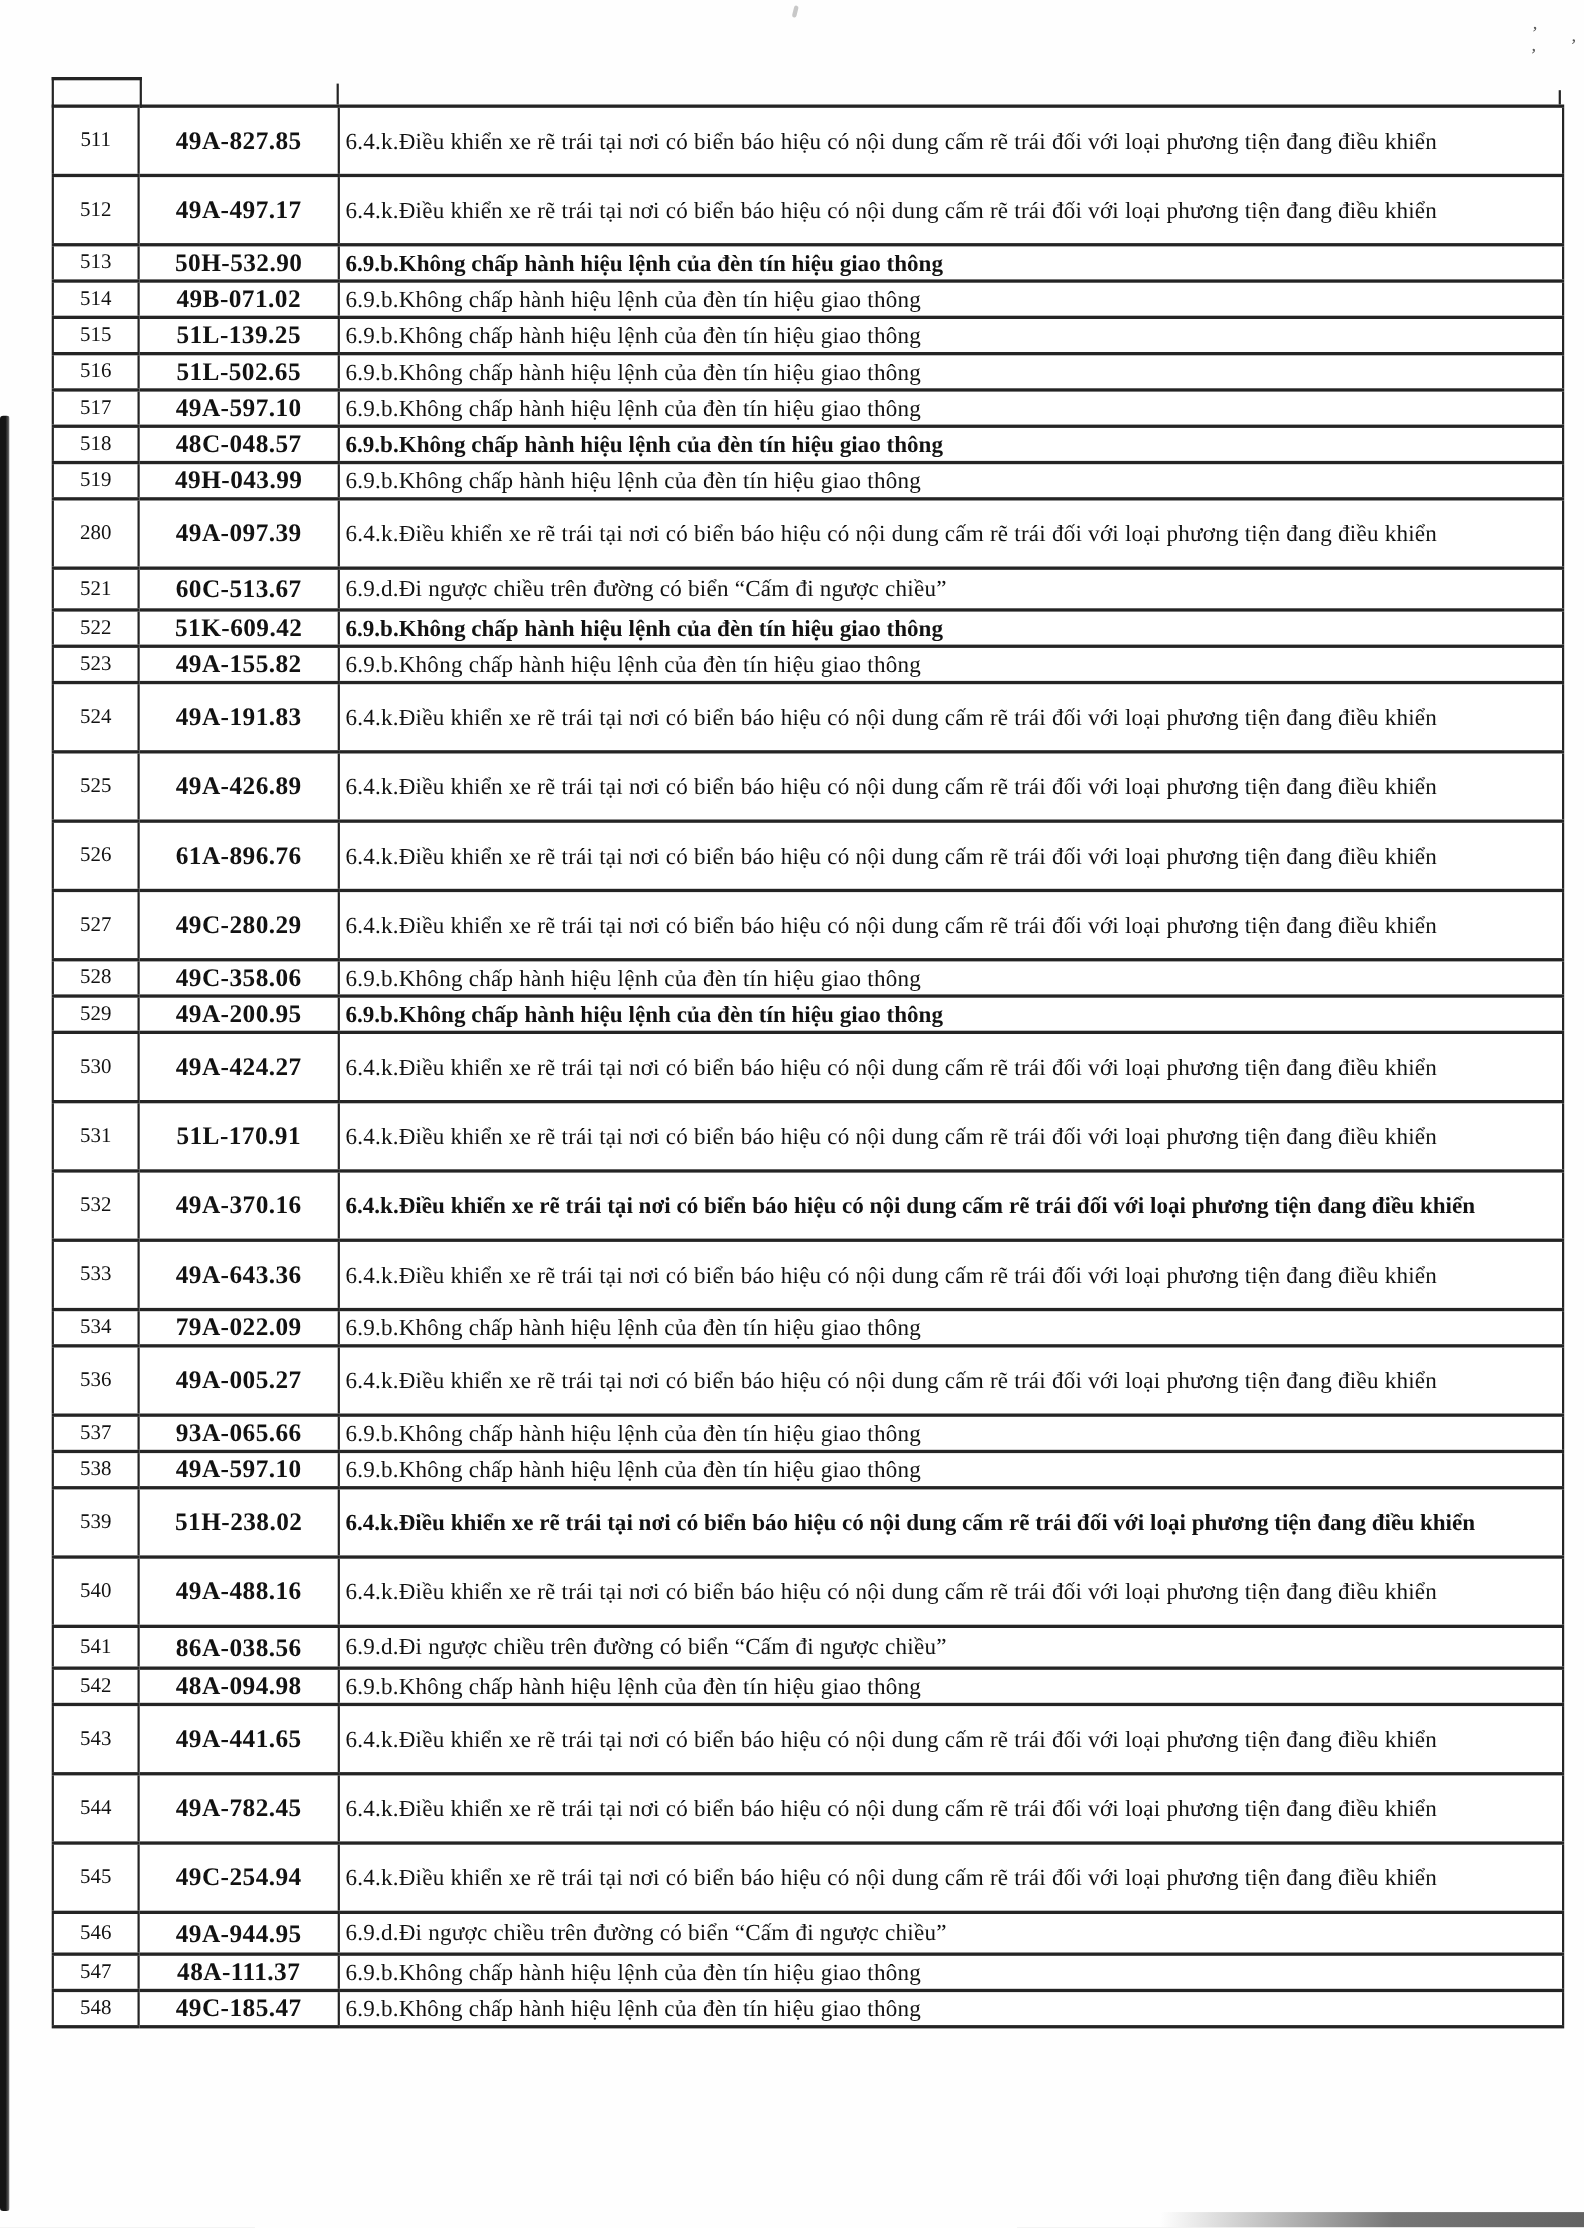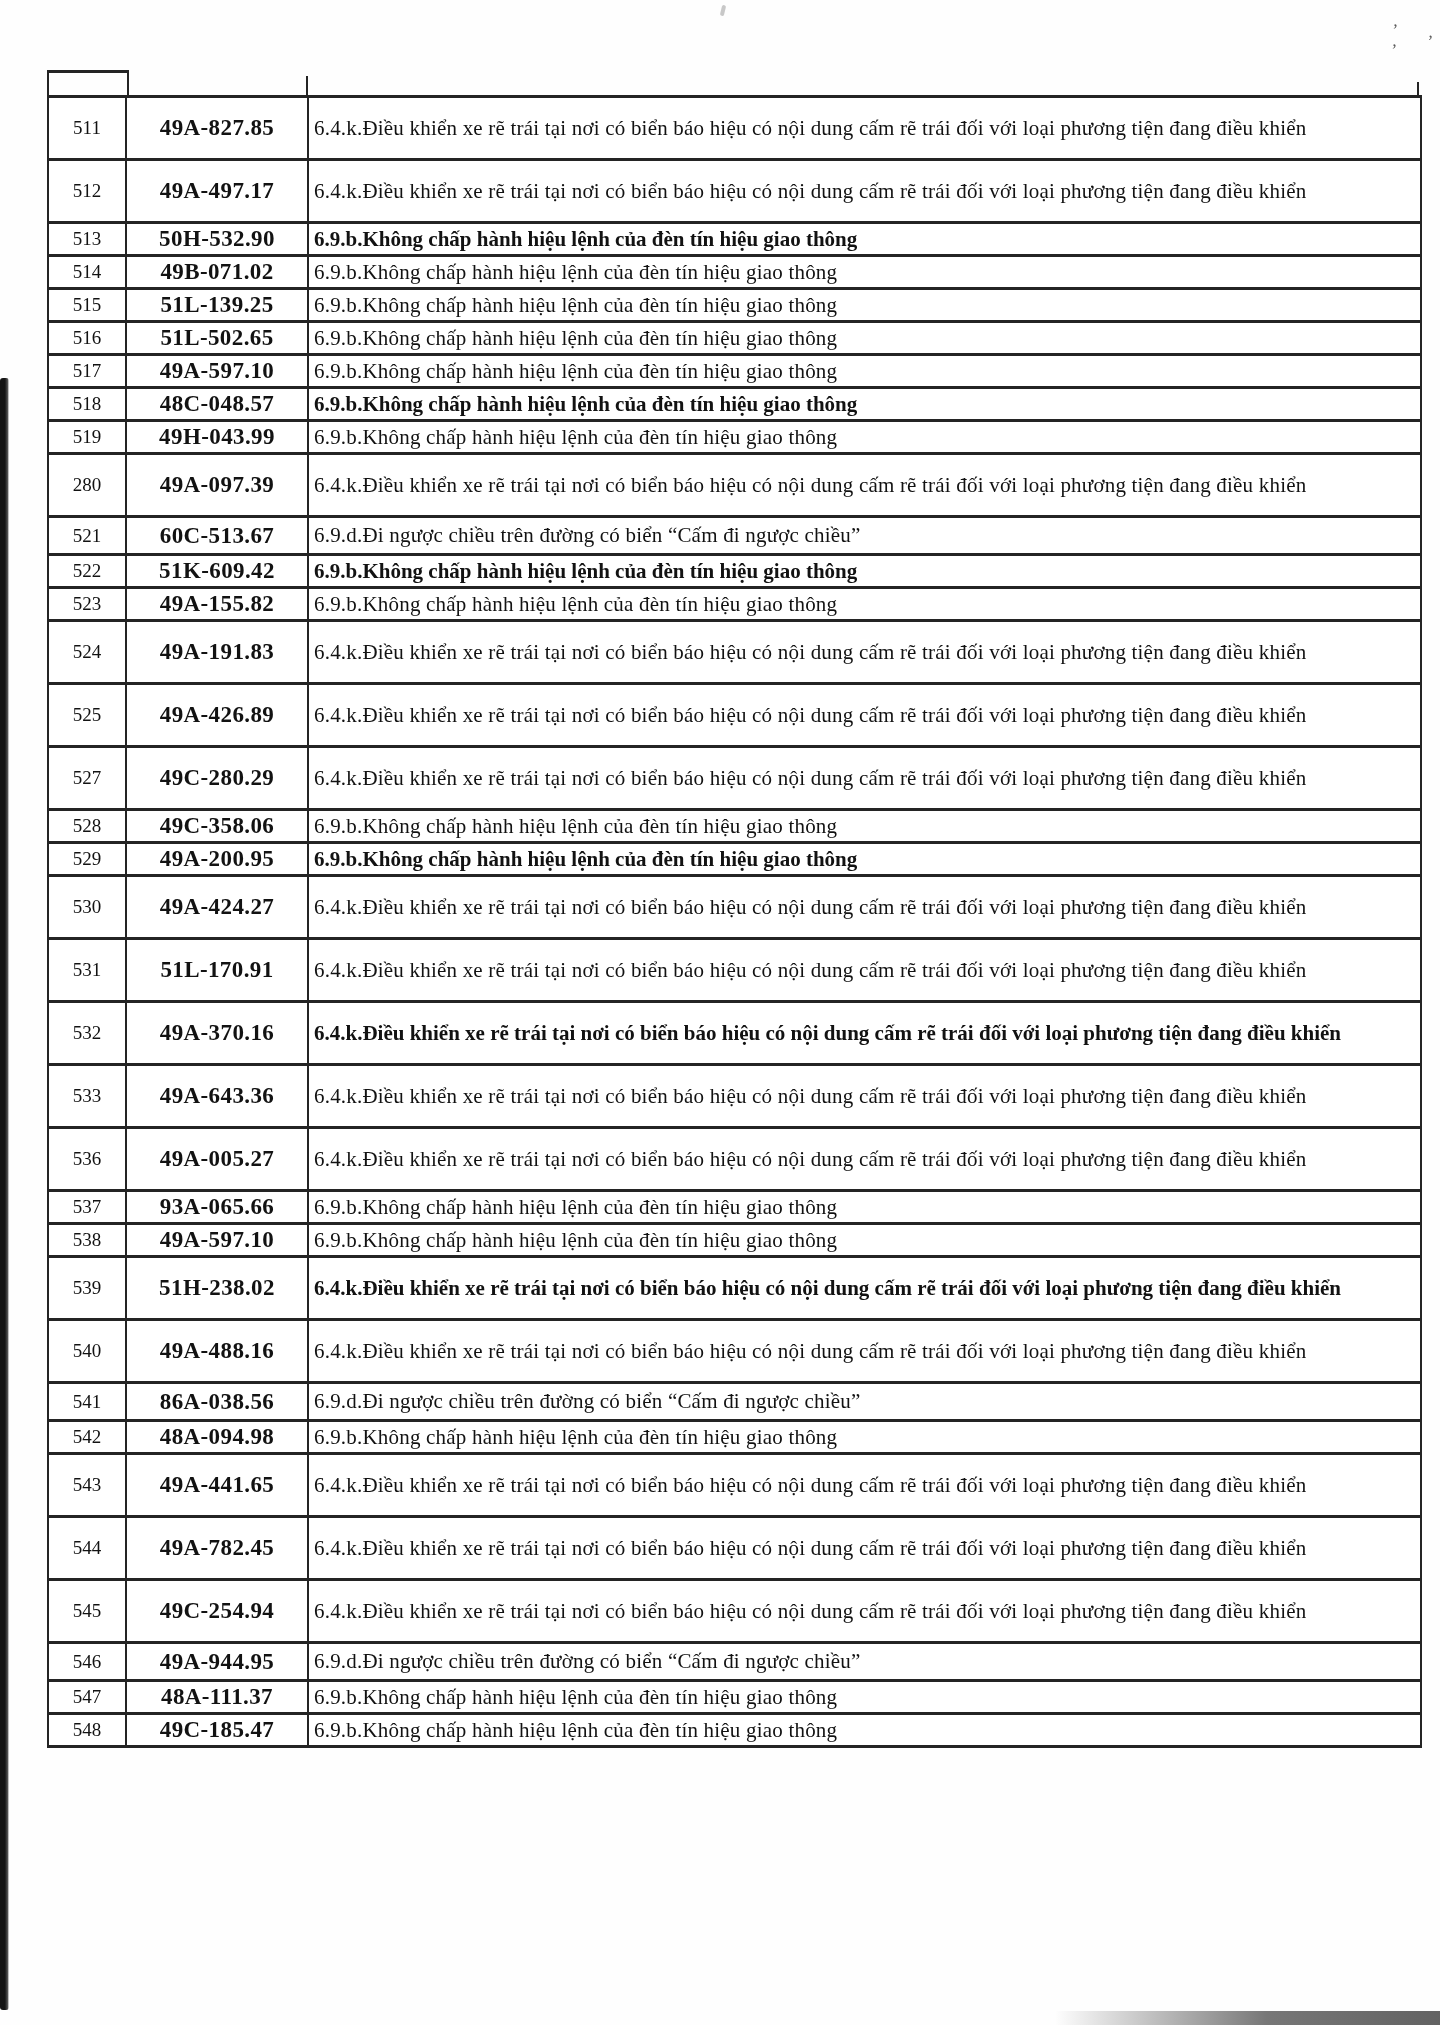--- a/index.html
+++ b/index.html
@@ -144,20 +144,25 @@
       <td class="c-no">524</td>
       <td class="c-plate">49A-191.83</td>
       <td class="c-viol">6.4.k.Điều khiển xe rẽ trái tại nơi có biển báo hiệu có nội dung cấm rẽ trái đối với loại phương tiện đang điều khiển</td>
     </tr>
         <tr class="ra">
       <td class="c-no">525</td>
       <td class="c-plate">49A-426.89</td>
       <td class="c-viol">6.4.k.Điều khiển xe rẽ trái tại nơi có biển báo hiệu có nội dung cấm rẽ trái đối với loại phương tiện đang điều khiển</td>
     </tr>
         <tr class="ra">
+      <td class="c-no">526</td>
+      <td class="c-plate">61A-896.76</td>
+      <td class="c-viol">6.4.k.Điều khiển xe rẽ trái tại nơi có biển báo hiệu có nội dung cấm rẽ trái đối với loại phương tiện đang điều khiển</td>
+    </tr>
+        <tr class="ra">
       <td class="c-no">527</td>
       <td class="c-plate">49C-280.29</td>
       <td class="c-viol">6.4.k.Điều khiển xe rẽ trái tại nơi có biển báo hiệu có nội dung cấm rẽ trái đối với loại phương tiện đang điều khiển</td>
     </tr>
         <tr class="rb">
       <td class="c-no">528</td>
       <td class="c-plate">49C-358.06</td>
       <td class="c-viol">6.9.b.Không chấp hành hiệu lệnh của đèn tín hiệu giao thông</td>
     </tr>
         <tr class="rb ink-heavy">
@@ -177,20 +182,25 @@
     </tr>
         <tr class="ra ink-heavy">
       <td class="c-no">532</td>
       <td class="c-plate">49A-370.16</td>
       <td class="c-viol">6.4.k.Điều khiển xe rẽ trái tại nơi có biển báo hiệu có nội dung cấm rẽ trái đối với loại phương tiện đang điều khiển</td>
     </tr>
         <tr class="ra">
       <td class="c-no">533</td>
       <td class="c-plate">49A-643.36</td>
       <td class="c-viol">6.4.k.Điều khiển xe rẽ trái tại nơi có biển báo hiệu có nội dung cấm rẽ trái đối với loại phương tiện đang điều khiển</td>
+    </tr>
+        <tr class="rb">
+      <td class="c-no">534</td>
+      <td class="c-plate">79A-022.09</td>
+      <td class="c-viol">6.9.b.Không chấp hành hiệu lệnh của đèn tín hiệu giao thông</td>
     </tr>
         <tr class="ra">
       <td class="c-no">536</td>
       <td class="c-plate">49A-005.27</td>
       <td class="c-viol">6.4.k.Điều khiển xe rẽ trái tại nơi có biển báo hiệu có nội dung cấm rẽ trái đối với loại phương tiện đang điều khiển</td>
     </tr>
         <tr class="rb">
       <td class="c-no">537</td>
       <td class="c-plate">93A-065.66</td>
       <td class="c-viol">6.9.b.Không chấp hành hiệu lệnh của đèn tín hiệu giao thông</td>

